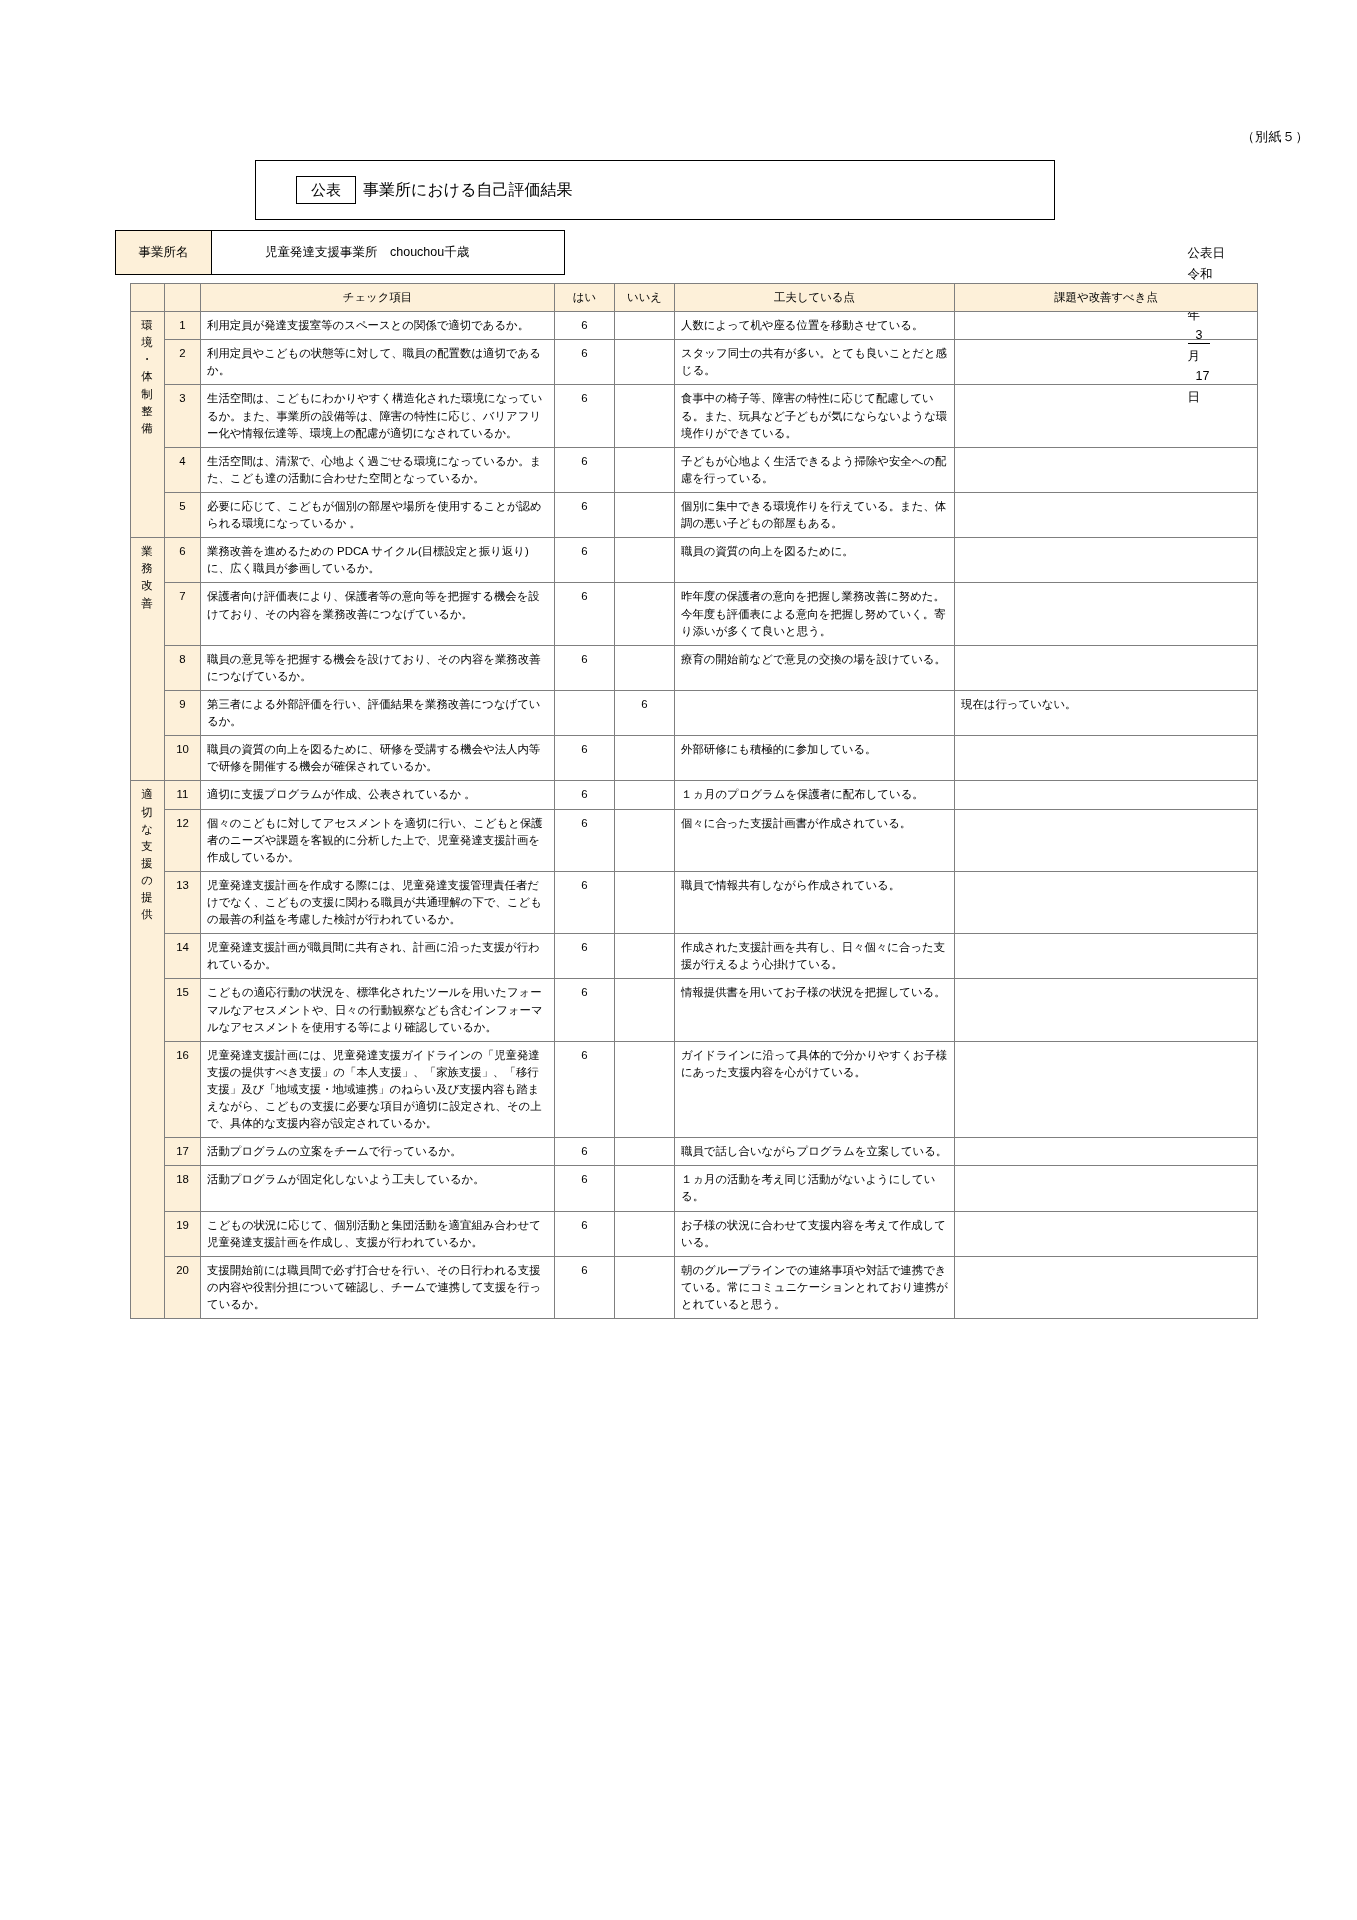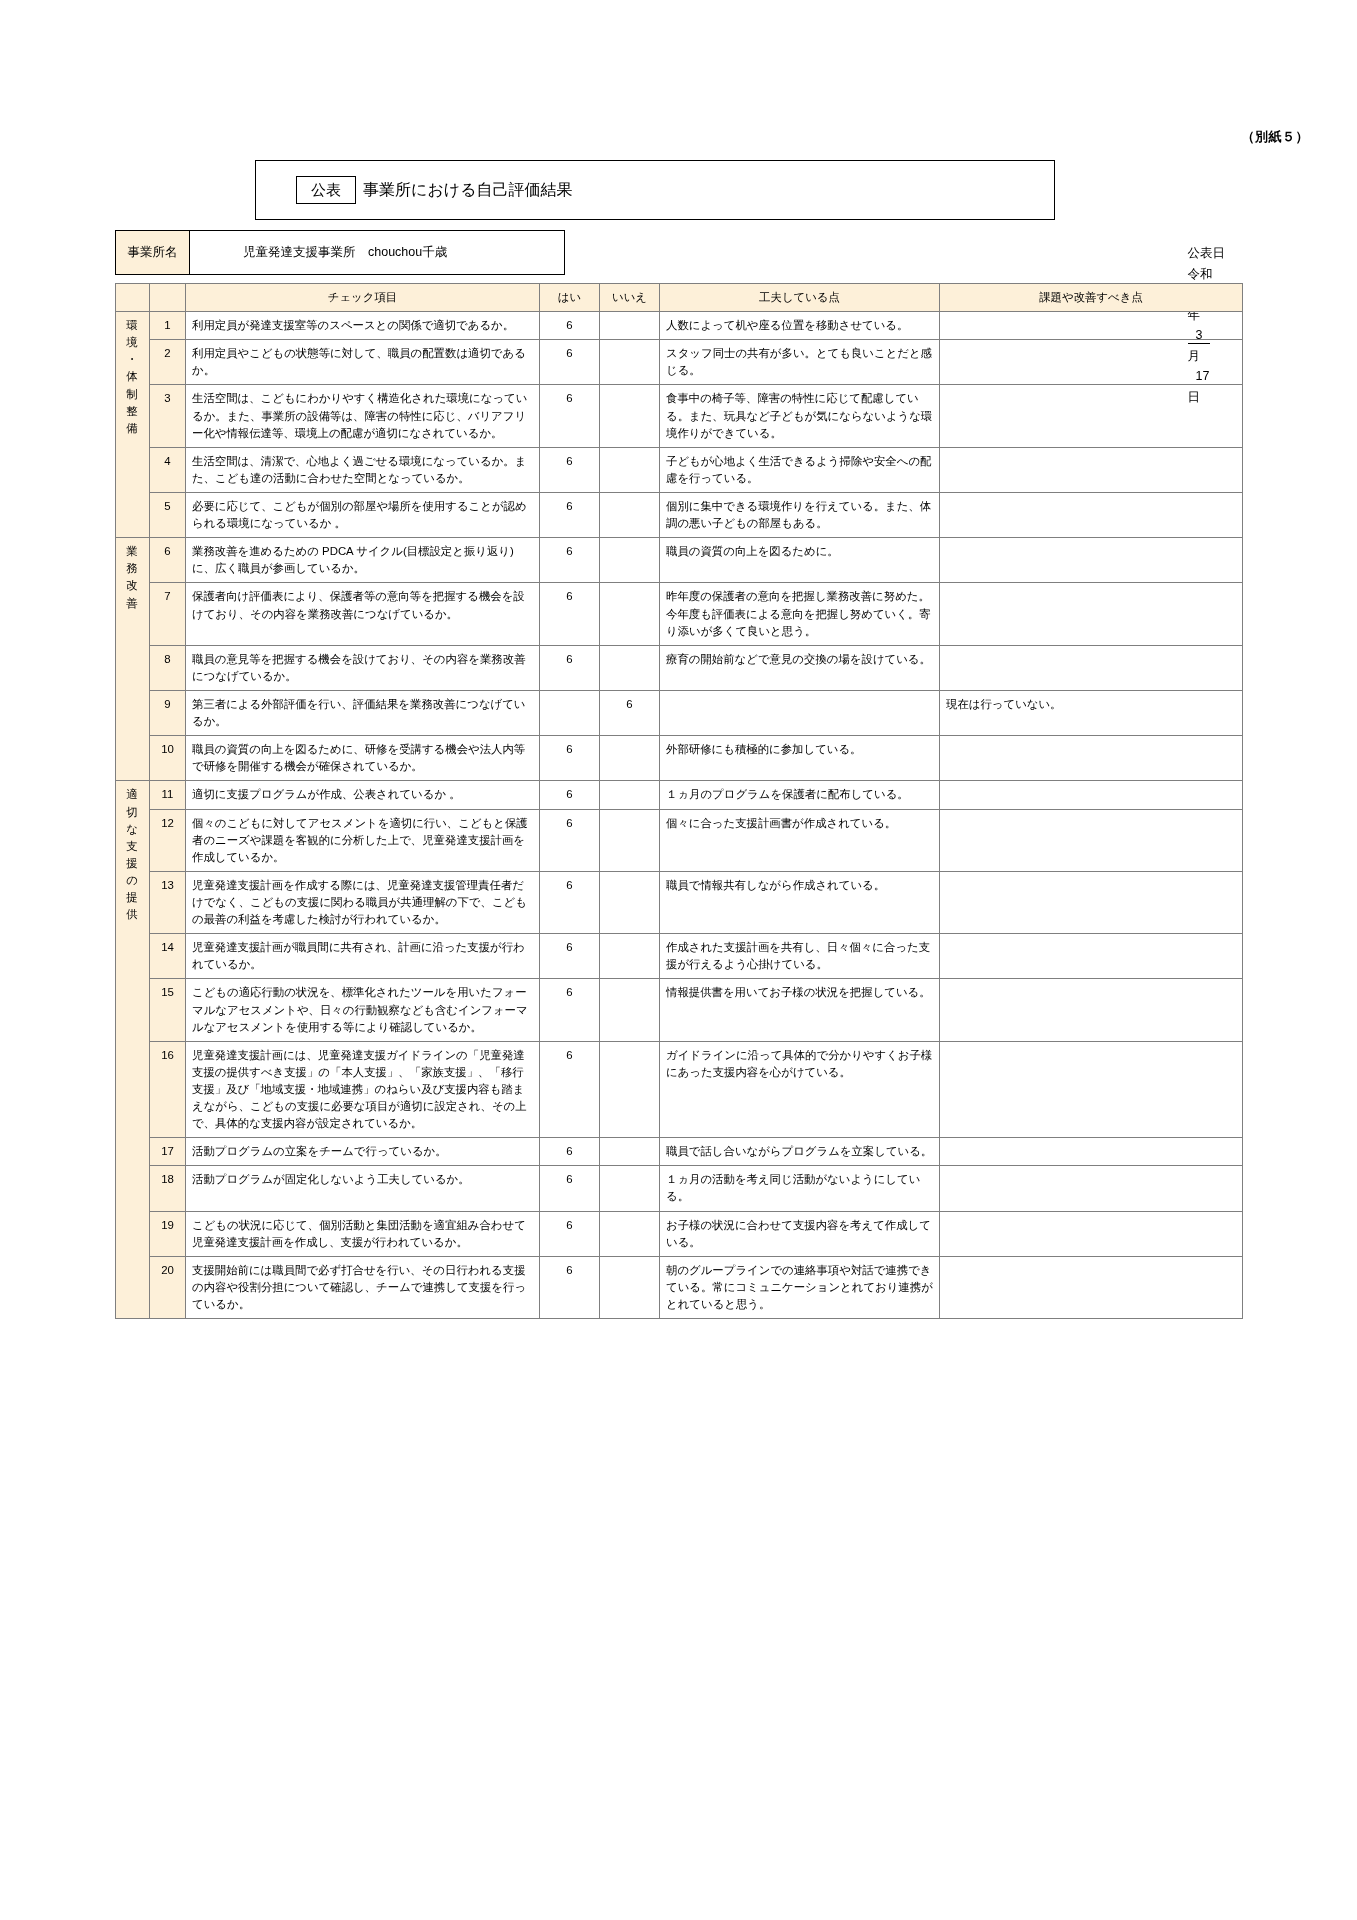--- a/index.html
+++ b/index.html
@@ -19,21 +19,20 @@
     width: 1357px;
     height: 1920px;
     padding: 0;
   }
   .top-right-note {
     position: absolute;
     top: 128px;
     right: 48px;
     font-size: 13px;
     letter-spacing: 0.5px;
-    font-weight: bold;
   }
   .title-box {
     position: absolute;
     top: 160px;
     left: 255px;
     width: 800px;
     height: 60px;
     border: 1px solid #000;
     display: flex;
     align-items: center;
@@ -54,21 +53,21 @@
     position: absolute;
     top: 230px;
     left: 115px;
     width: 450px;
     height: 45px;
     border: 1px solid #000;
     display: flex;
     align-items: stretch;
   }
   .office-label {
-    width: 74px;
+    width: 96px;
     background: #fdf0d9;
     border-right: 1px solid #000;
     display: flex;
     align-items: center;
     justify-content: center;
     font-size: 12.5px;
   }
   .office-value {
     flex: 1;
     display: flex;
@@ -86,21 +85,21 @@
     align-items: baseline;
     gap: 4px;
     flex-direction: column;
   }
   .pubdate .lbl { margin-right: 22px; }
   .pubdate .u { border-bottom: 1px solid #000; padding: 0 8px 1px 8px; }
 
   table.main {
     position: absolute;
     top: 283px;
-    left: 115px;
+    left: 130px;
     width: 1127px;
     border-collapse: collapse;
     table-layout: fixed;
     padding-left: 27px;
   }
   table.main td, table.main th {
     border: 1px solid #7f7f7f;
     font-size: 11.4px;
     vertical-align: top;
     padding: 5px 6px;

